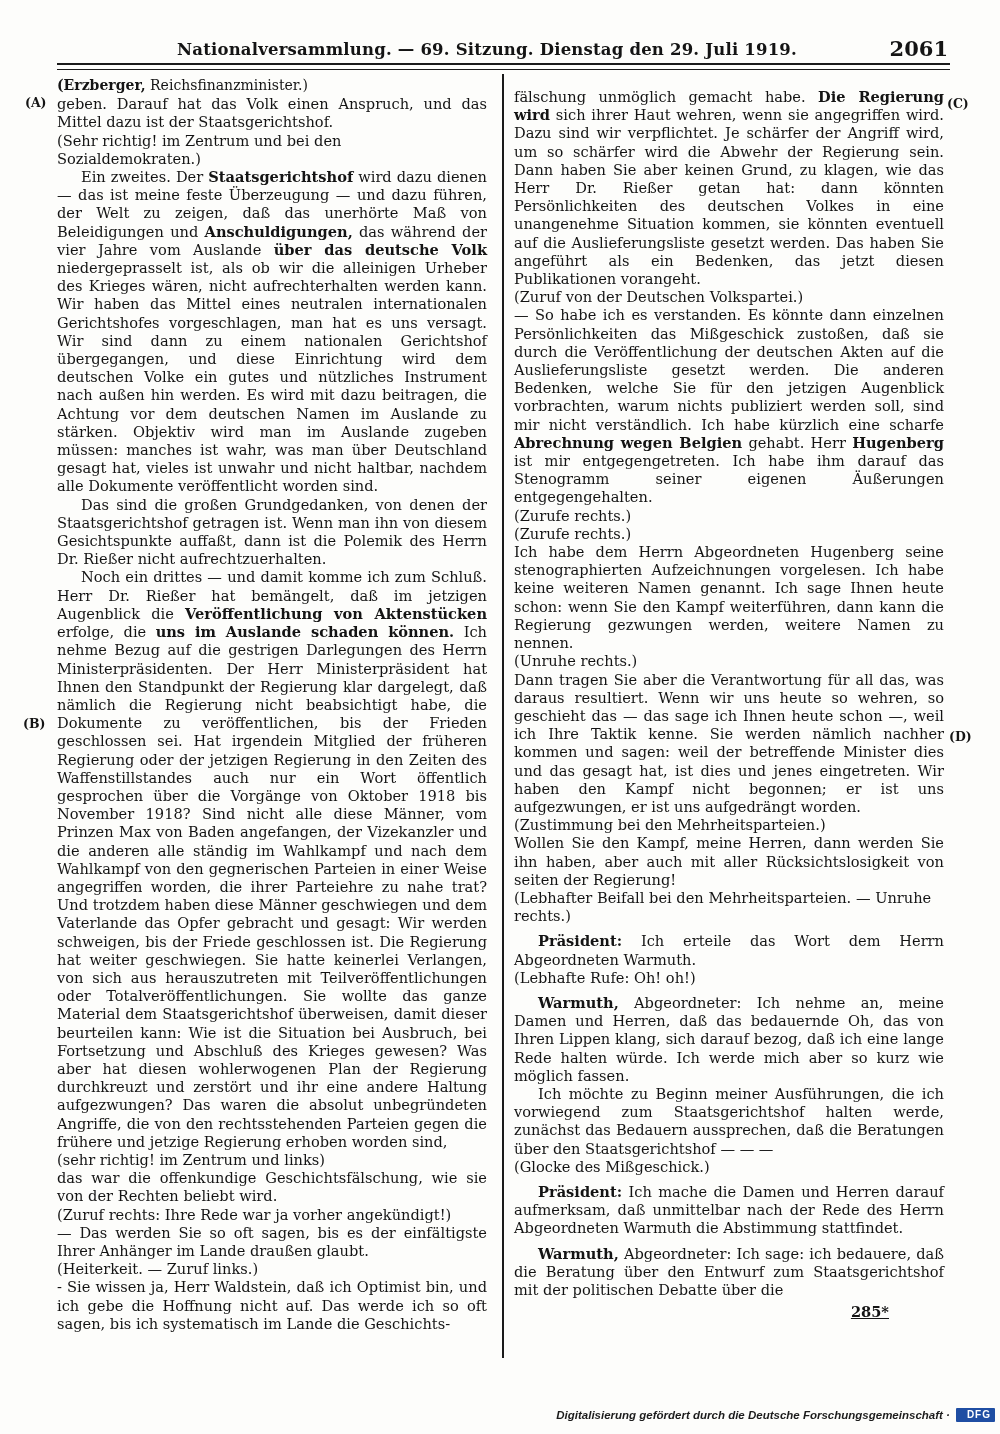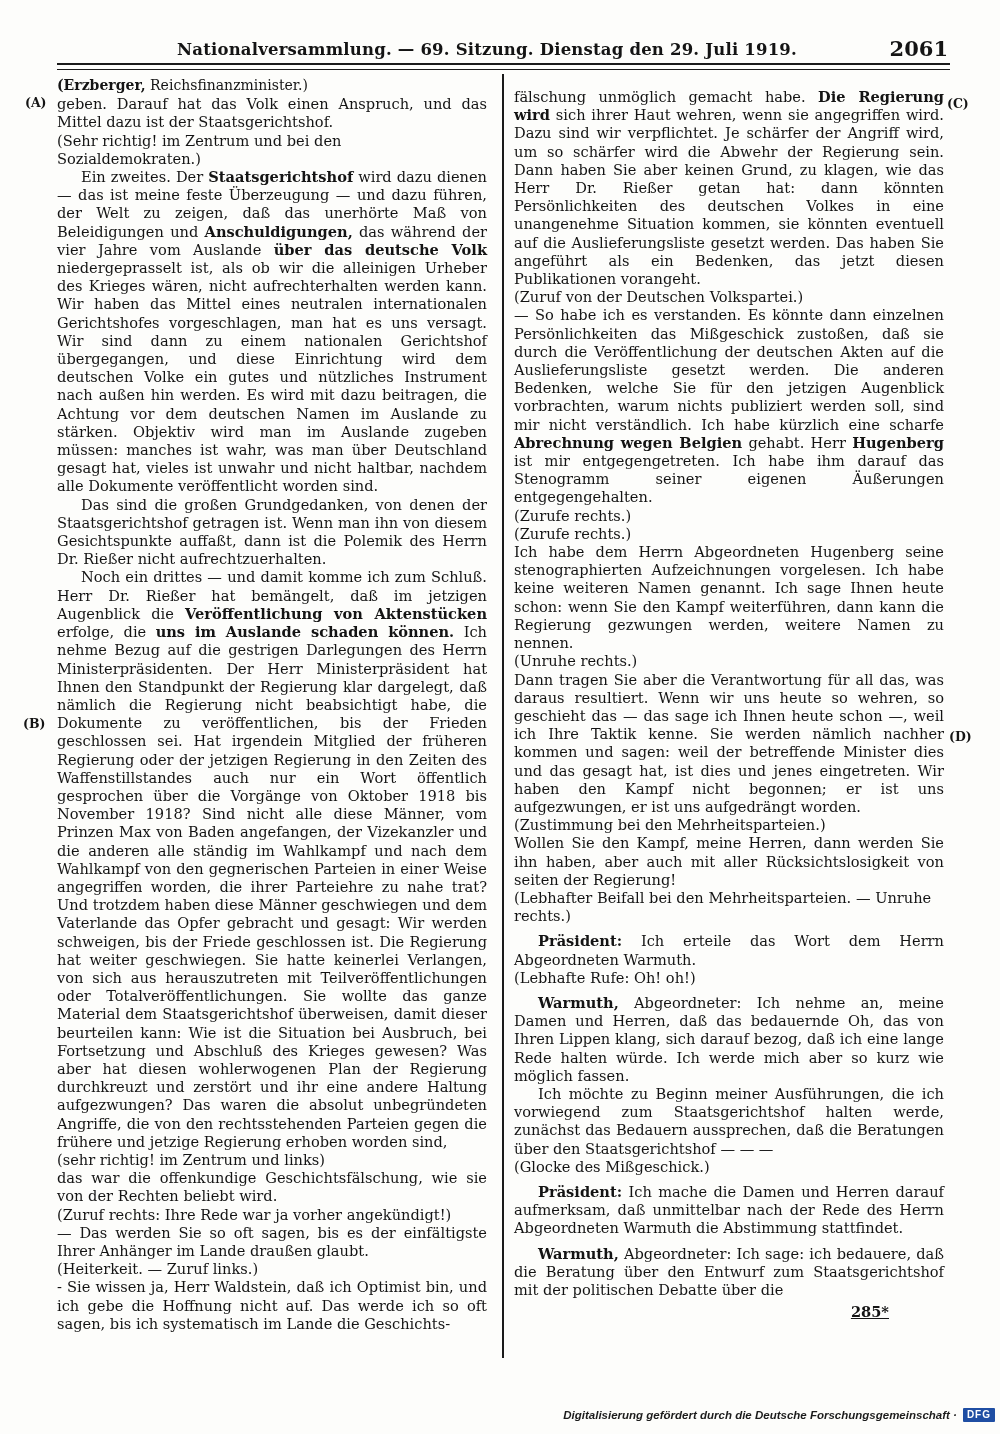--- a/index.html
+++ b/index.html
@@ -31,21 +31,21 @@
   .marker{position:absolute;font-size:12.5px;font-weight:bold;font-family:"DejaVu Serif",serif;}
   .marker-a{left:25px;top:95px;}
   .marker-b{left:23px;top:716px;}
   .marker-c{left:947px;top:96px;}
   .marker-d{left:949px;top:729px;}
   
   .digi{position:absolute;right:5px;bottom:12px;display:flex;align-items:center;gap:6px;
     font-family:"Liberation Sans", sans-serif;}
   .digi-text{font-size:11.5px;font-weight:bold;color:#1c1c1c;font-style:italic;}
   .dfg-box{background:#1f4ea3;color:#ffffff;font-size:10px;font-weight:bold;
-    padding:1px 4px 2px 4px;letter-spacing:1px;border-radius:1px;}
+    padding:1px 4px 2px 11px;letter-spacing:1px;border-radius:1px;}
 </style>
 </head>
 <body>
 
 <div class="page">
 
   <div class="masthead">Nationalversammlung. — 69. Sitzung. Dienstag den 29. Juli 1919.</div>
   <div class="pagenum">2061</div>
   <div class="head-rule"></div>
 

